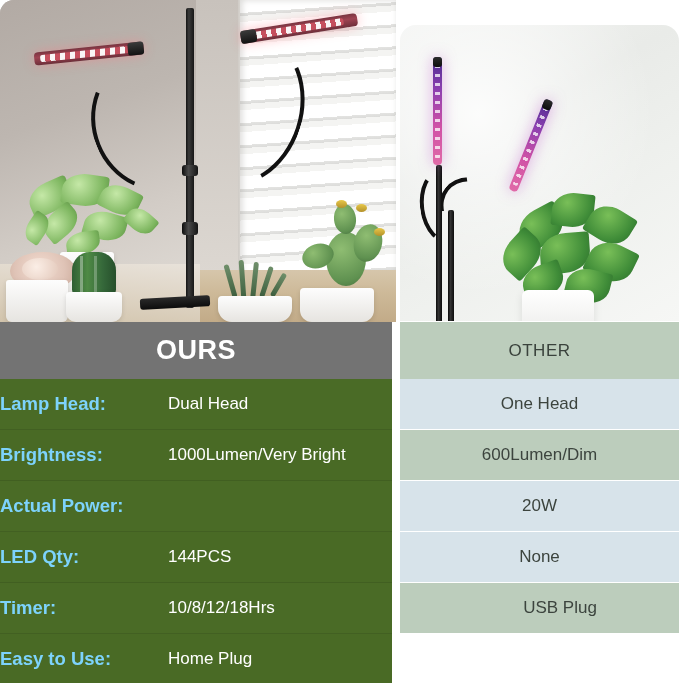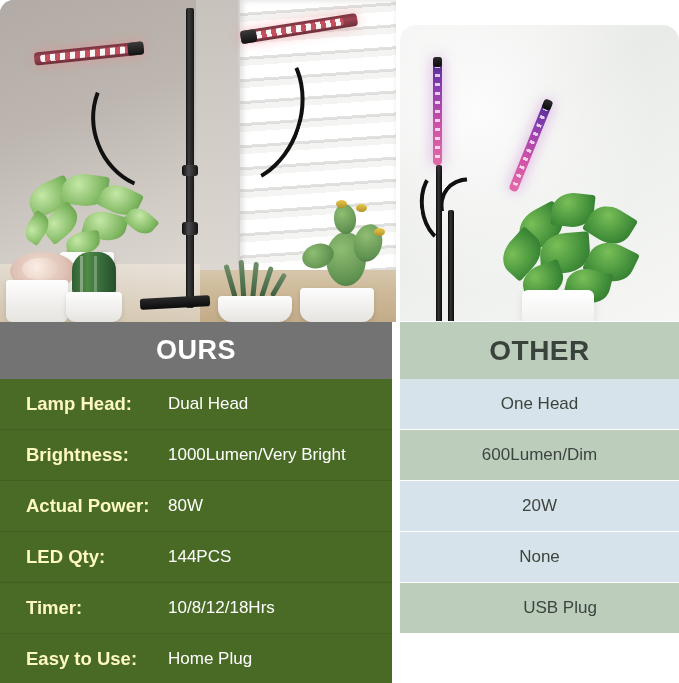--- a/index.html
+++ b/index.html
@@ -146,28 +146,28 @@
   .col-left{position:absolute;left:0;top:0;width:392px;height:361px;}
   .gutter{position:absolute;left:392px;top:0;width:8px;height:361px;background:#fff;}
   .col-right{position:absolute;left:400px;top:0;width:279px;height:361px;}
 
   .hrow-l{position:relative;height:57px;background:#737373;
     display:flex;align-items:center;justify-content:center;}
   .hrow-l .htxt{font-size:27px;font-weight:bold;color:#ffffff;letter-spacing:.5px;}
 
   .hrow-r{position:relative;height:57px;background:#bccdbc;
     display:flex;align-items:center;justify-content:center;}
-  .hrow-r .htxt{font-size:28px;font-weight:bold;color:#3a423c;letter-spacing:.5px;}
+  .hrow-r .htxt{font-size:17px;font-weight:normal;color:#3a423c;letter-spacing:.5px;}
 
   .lrow{position:relative;height:50px;display:flex;align-items:center;
     border-bottom:1px solid rgba(0,0,0,.10);}
   .lrow.a{background:#4a6b26;}
   .lrow.b{background:#496a25;}
-  .lrow .lbl{flex:0 0 168px;padding-left:26px;box-sizing:border-box;
-    font-size:18.5px;font-weight:bold;color:#fef9c3;white-space:nowrap;}
+  .lrow .lbl{flex:0 0 168px;padding-left:0;box-sizing:border-box;
+    font-size:18.5px;font-weight:bold;color:#7dd3fc;white-space:nowrap;}
   .lrow .val{flex:1 1 auto;text-align:left;padding-right:8px;
     font-size:17px;font-weight:normal;color:#ffffff;white-space:nowrap;}
 
   .rrow{position:relative;height:50px;display:flex;align-items:center;
     justify-content:center;border-bottom:1px solid #ffffff;}
   .rrow.s{background:#bccdbc;}
   .rrow.l{background:#d7e3ea;}
   .rrow .val{font-size:17px;color:#3c443e;white-space:nowrap;}
 </style>
 </head>
@@ -280,21 +280,20 @@
       <div class="lrow a">
         <span class="lbl">Lamp Head:</span>
         <span class="val">Dual Head</span>
       </div>
       <div class="lrow b">
         <span class="lbl">Brightness:</span>
         <span class="val">1000Lumen/Very Bright</span>
       </div>
       <div class="lrow a">
         <span class="lbl">Actual Power:</span>
-        <span class="val">80W</span>
       </div>
       <div class="lrow b">
         <span class="lbl">LED Qty:</span>
         <span class="val">144PCS</span>
       </div>
       <div class="lrow a">
         <span class="lbl">Timer:</span>
         <span class="val">10/8/12/18Hrs</span>
       </div>
       <div class="lrow b" style="border-bottom:none;">

